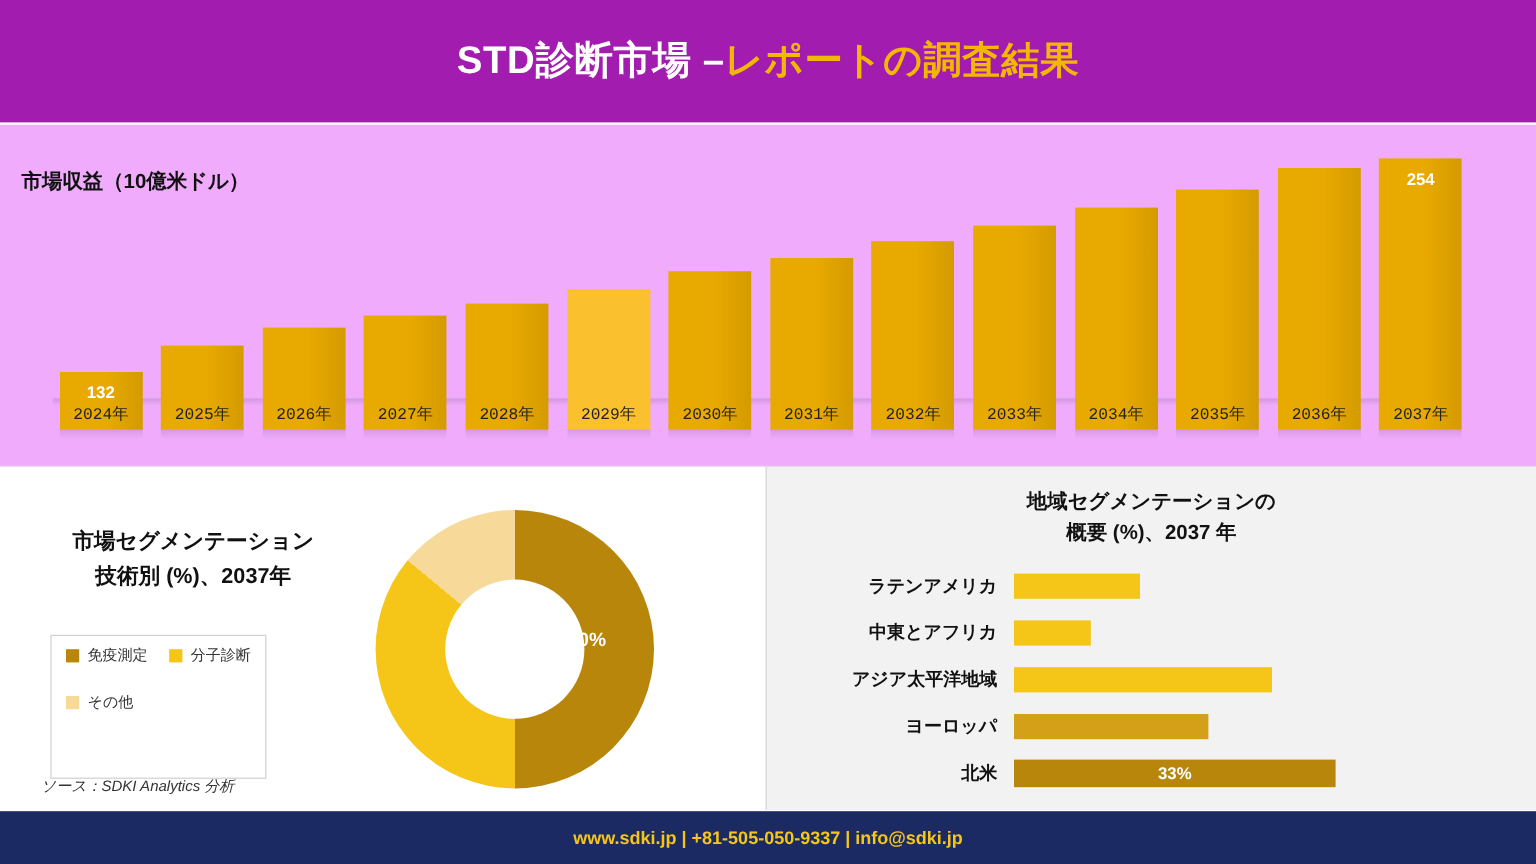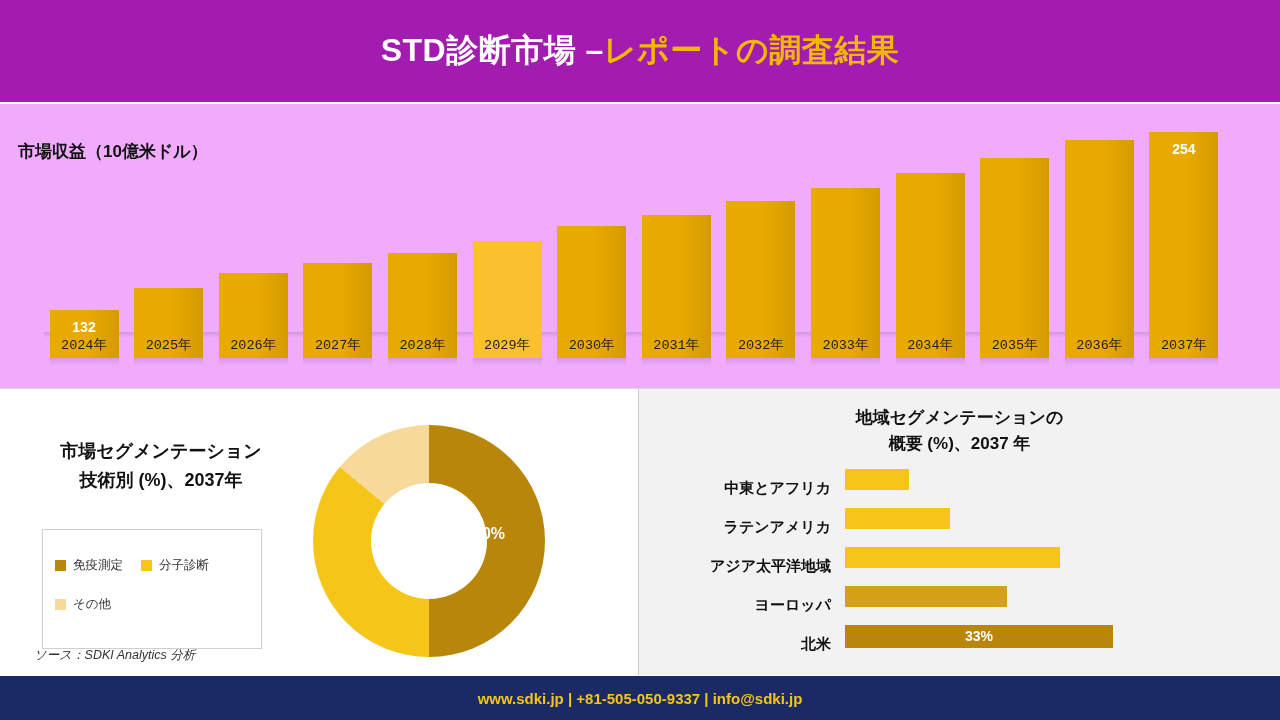--- a/index.html
+++ b/index.html
@@ -71,23 +71,23 @@
   
   .bottom-left{
     position:absolute;left:0;top:389px;width:638px;height:286px;
     background:#ffffff;border-right:1px solid #cccccc;
   }
   .donut-title{
     position:absolute;left:26px;top:48px;width:270px;
     font-size:18px;font-weight:bold;color:#111111;line-height:1.6;text-align:center;
   }
   .legend-box{
-    position:absolute;left:42px;top:140px;width:220px;height:120px;
+    position:absolute;left:42px;top:140px;width:180px;height:120px;
     border:1px solid #d0d0d0;background:#ffffff;
-    padding:27px 12px;box-sizing:border-box;
+    padding:8px 12px;box-sizing:border-box;
   }
   .legend-row{display:flex;align-items:center;margin-bottom:22px;}
   .legend-item{display:flex;align-items:center;margin-right:18px;}
   .legend-swatch{width:11px;height:11px;margin-right:7px;flex:none;}
   .legend-text{font-size:12.5px;color:#333333;white-space:nowrap;}
 
   .donut-wrap{
     position:absolute;left:313px;top:36px;width:240px;height:240px;
   }
   .donut{
@@ -119,21 +119,21 @@
   .hbars{
     position:absolute;left:16px;top:80px;width:610px;height:196px;
   }
   .hbar-row{
     display:flex;align-items:center;height:39px;
   }
   .hbar-label{
     width:190px;text-align:right;padding-right:14px;box-sizing:border-box;
     font-size:15px;font-weight:bold;color:#111111;white-space:nowrap;
   }
-  .hbar-track{flex:1;position:relative;height:39px;display:flex;align-items:flex-start;}
+  .hbar-track{flex:1;position:relative;height:39px;display:flex;align-items:center;}
   .hbar{height:21px;background:#f5c518;position:relative;}
   .hbar.dark{background:#b8860b;height:23px;}
   .hbar-value{
     position:absolute;right:0;left:0;text-align:center;
     font-size:14px;font-weight:bold;color:#ffffff;line-height:23px;
   }
 
   
   .footer{
     position:absolute;left:0;top:676px;width:1280px;height:44px;
@@ -284,29 +284,29 @@
     <div class="source-note">ソース：SDKI Analytics 分析</div>
   </div>
 
   <div class="bottom-right">
     <div class="region-title">
       <div>地域セグメンテーションの</div>
       <div>概要 (%)、2037 年</div>
     </div>
     <div class="hbars" id="hbars">
         <div class="hbar-row">
+          <div class="hbar-label">ラテンアメリカ</div>
+          <div class="hbar-track">
+            <div class="hbar" style="width: 105px; background: rgb(245, 197, 24);"></div>
+          </div>
+        </div>
+        <div class="hbar-row">
           <div class="hbar-label">中東とアフリカ</div>
           <div class="hbar-track">
             <div class="hbar" style="width: 64px; background: rgb(245, 197, 24);"></div>
-          </div>
-        </div>
-        <div class="hbar-row">
-          <div class="hbar-label">ラテンアメリカ</div>
-          <div class="hbar-track">
-            <div class="hbar" style="width: 105px; background: rgb(245, 197, 24);"></div>
           </div>
         </div>
         <div class="hbar-row">
           <div class="hbar-label">アジア太平洋地域</div>
           <div class="hbar-track">
             <div class="hbar" style="width: 215px; background: rgb(245, 197, 24);"></div>
           </div>
         </div>
         <div class="hbar-row">
           <div class="hbar-label">ヨーロッパ</div>

